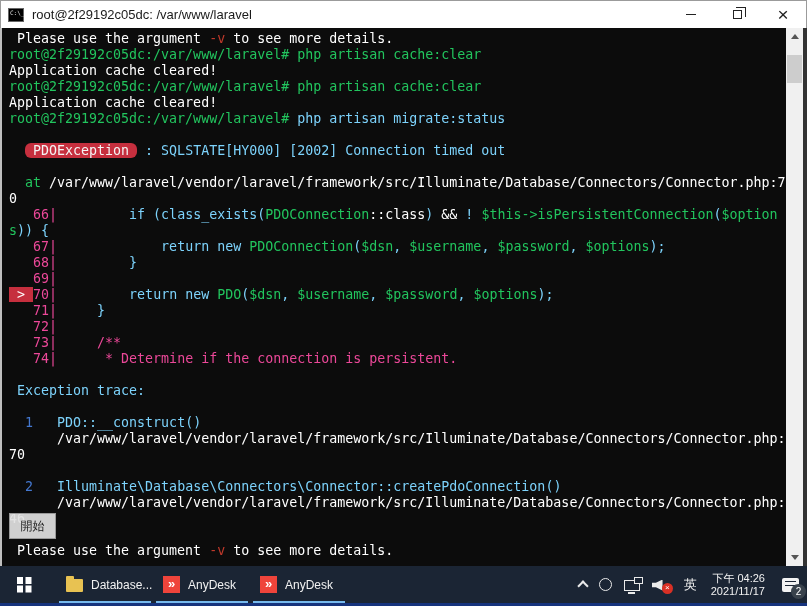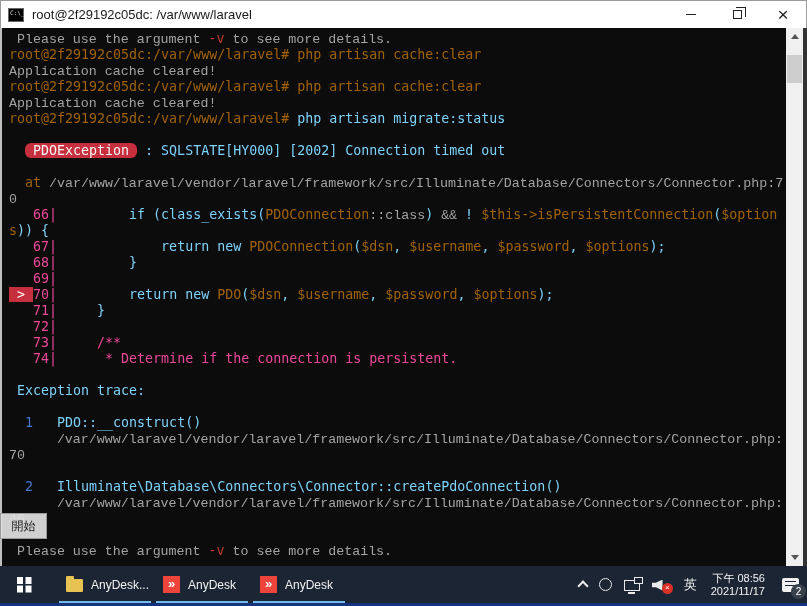--- a/index.html
+++ b/index.html
@@ -23,40 +23,40 @@
                            border:1px solid #222; border-bottom:none; border-left:none; }
   .glyph-close { font-size:19px; line-height:1; color:#222; }
 
   
   .termwrap { position:absolute; left:0; top:28px; width:807px; height:538px; background:#0c0c0c;
               border-left:2px solid #bfbfbf; }
   .terminal { position:absolute; left:0; top:0; right:21px; bottom:0; padding:3px 0 0 7px;
               font-family:"DejaVu Sans Mono", monospace; font-size:13.3px; line-height:16px;
               white-space:pre; overflow:hidden; color:#cccccc; }
   .trow { height:16px; }
-  .w  { color:#a16207; }
-  .g  { color:#a3a3a3;font-family:Liberation Mono, monospace; }
+  .w  { color:#22c55e; }
+  .g  { color:#ffffff; }
   .y  { color:#7dd3fc; }
   .r  { color:#c0392b; }
   .b  { color:#4478d0; }
   .gy { color:#ec4899; }
   .badge { background:#c62f3e; color:#f5f5f5;border-radius:6px; }
   .mark  { background:#c62f3e; color:#ffffff; }
 
   
   .scrollbar { position:absolute; top:0; right:4px; width:17px; height:538px; background:#f0f0f0; }
   .sb-edge { position:absolute; top:0; right:0; width:4px; height:538px; background:#333; }
   .sb-btn { position:absolute; left:0; width:17px; height:17px; display:flex; align-items:center; justify-content:center; }
   .sb-up { top:0; } .sb-down { bottom:0; }
   .tri-up { width:0; height:0; border-left:4px solid transparent; border-right:4px solid transparent; border-bottom:5px solid #555; }
   .tri-down { width:0; height:0; border-left:4px solid transparent; border-right:4px solid transparent; border-top:5px solid #555; }
   .sb-thumb { position:absolute; left:1px; top:27px; width:15px; height:28px; background:#cdcdcd; }
 
   
-  .tooltip { position:absolute; left:0; top:513px; width:47px; height:26px;
+  .tooltip { position:absolute; left:9px; top:513px; width:47px; height:26px;
              background:rgba(226,226,226,0.92); border:1px solid #9a9a9a; color:#1a1a1a;
              font-size:12px; display:flex; align-items:center; justify-content:center; }
 
   
   .taskbar { position:absolute; left:0; top:566px; width:807px; height:37px; background:#1b2534;
              display:flex; align-items:stretch; }
   .bottom-strip { position:absolute; left:0; top:603px; width:807px; height:3px; background:#16337d; }
   .start { width:48px; display:flex; align-items:center; justify-content:center; }
   .win-logo { position:relative; width:15px; height:15px; }
   .win-logo::before { content:""; position:absolute; left:0; top:0; width:6.5px; height:6.5px; background:#fff;
@@ -140,21 +140,21 @@
 
   <div class="tooltip">開始</div>
 
   <div class="taskbar">
     <div class="start">
       <span class="win-logo"></span>
     </div>
     <div class="apps">
         <div class="app">
           <span class="app-ic ic-folder"></span>
-          <span class="app-label">AnyDesk...</span>
+          <span class="app-label">Database...</span>
           <span class="underline"></span>
         </div>
         <div class="app">
           <span class="app-ic ic-anydesk"></span>
           <span class="app-label">AnyDesk</span>
           <span class="underline"></span>
         </div>
         <div class="app">
           <span class="app-ic ic-anydesk"></span>
           <span class="app-label">AnyDesk</span>
@@ -173,21 +173,21 @@
         </div>
       <div class="tray-item">
         <span class="spk">
             <span class="spk-x">×</span>
           </span>
       </div>
       <div class="tray-item">
           <span class="ime">英</span>
         </div>
       <div class="clock">
-        <div>下午 08:56</div>
+        <div>下午 04:26</div>
         <div>2021/11/17</div>
       </div>
       <div class="action">
         <span class="ac-ic"></span>
         <span class="ac-badge">2</span>
       </div>
     </div>
   </div>
   <div class="bottom-strip"></div>
 

